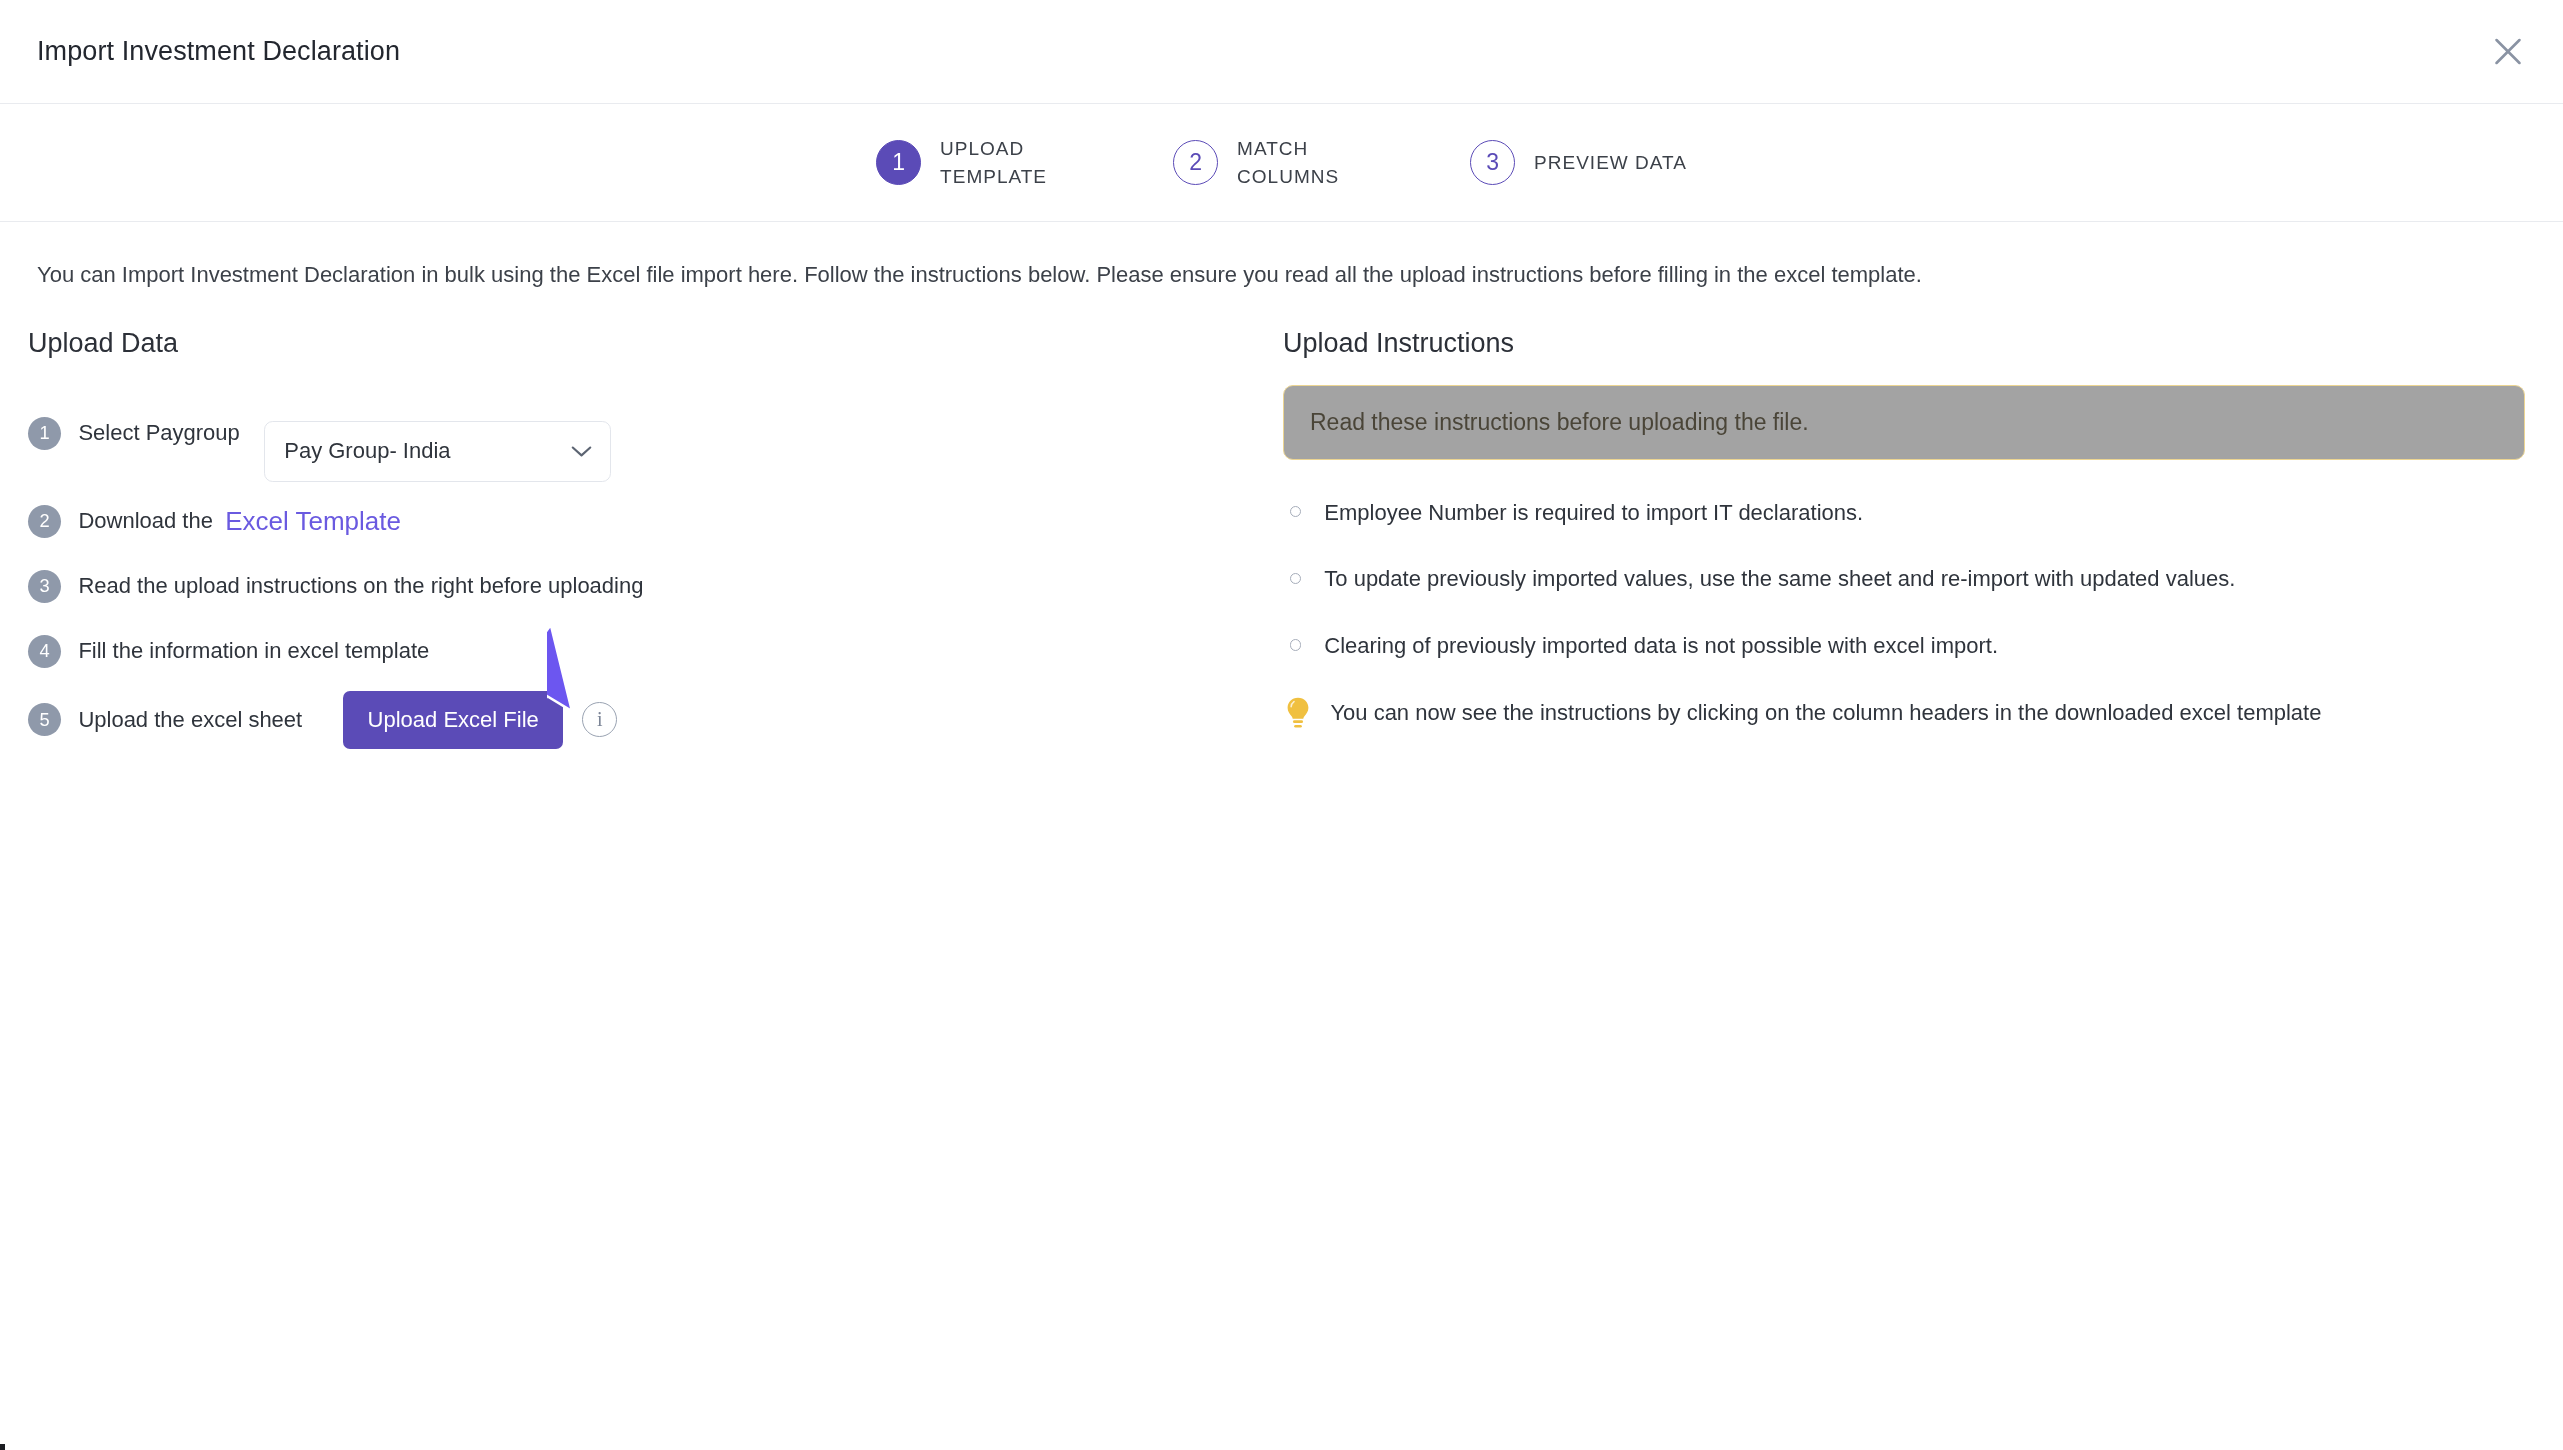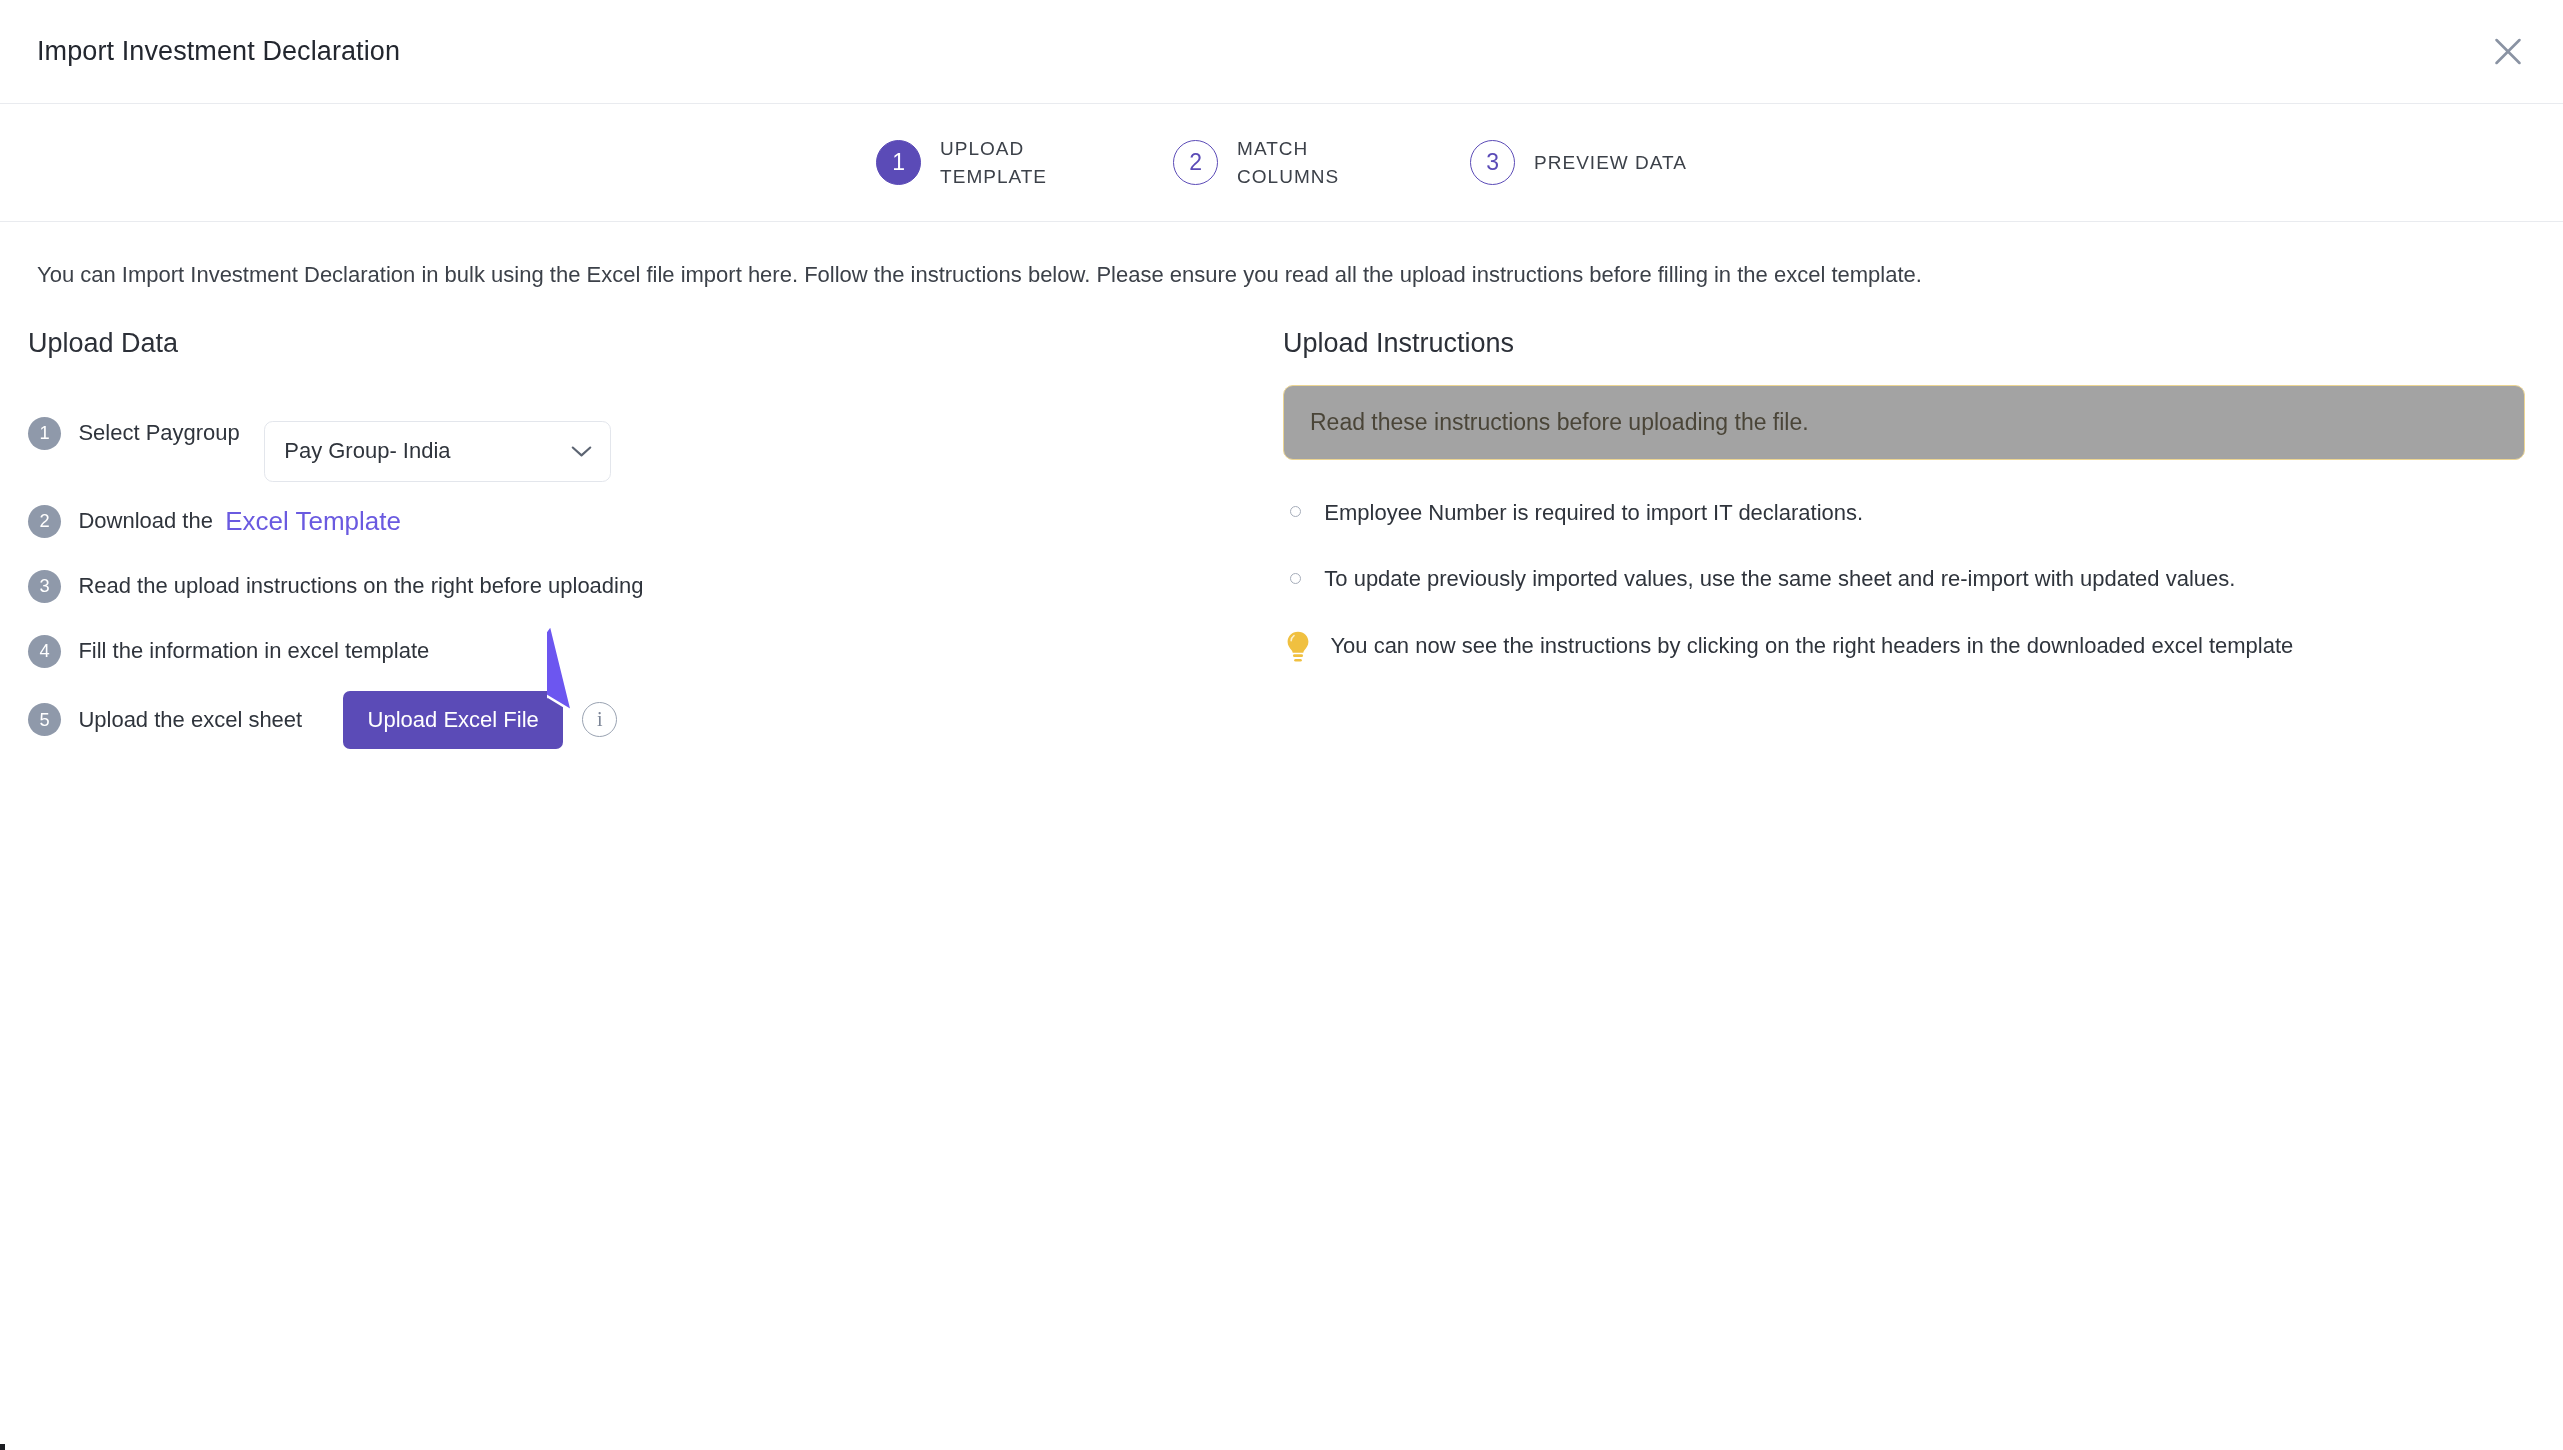--- a/index.html
+++ b/index.html
@@ -326,28 +326,32 @@
 
     <ul class="instr-list">
       <li class="instr-item">
         <span class="bullet"></span>
         <span class="instr-text">Employee Number is required to import IT declarations.</span>
       </li>
       <li class="instr-item">
         <span class="bullet"></span>
         <span class="instr-text">To update previously imported values, use the same sheet and re-import with updated values.</span>
       </li>
+      <li class="instr-item">
+        <span class="bullet"></span>
+        <span class="instr-text">Clearing of previously imported data is not possible with excel import.</span>
+      </li>
       <li class="tip-item">
         <svg class="bulb" viewBox="0 0 34 38">
           <path d="M17 2 C9.8 2 5 7.2 5 13.6 c0 4.6 2.7 7.2 4.4 9.4 1 1.3 1.4 2.2 1.5 3.3 h12.2 c0.1-1.1 0.5-2 1.5-3.3 1.7-2.2 4.4-4.8 4.4-9.4 C29 7.2 24.2 2 17 2 z" fill="#f0c040"></path>
           <rect x="11.2" y="28" width="11.6" height="3.2" rx="1.6" fill="#f0c040"></rect>
           <rect x="12.6" y="33.4" width="8.8" height="3" rx="1.5" fill="#f0c040"></rect>
           <path d="M12.4 6.4 C10.4 7.8 9.2 10 9.1 12.4" stroke="#ffffff" stroke-width="1.8" fill="none" stroke-linecap="round" opacity="0.75"></path>
         </svg>
-        <span class="tip-text">You can now see the instructions by clicking on the right headers in the downloaded excel template</span>
+        <span class="tip-text">You can now see the instructions by clicking on the column headers in the downloaded excel template</span>
       </li>
     </ul>
   </div>
 </div>
 
 <svg class="cursor" viewBox="0 0 130 150">
   <path d="M6 4 L6 104 L30 82 L48 124 L68 114 L50 73 L84 70 Z" fill="#6c56f0" stroke="#ffffff" stroke-width="3" stroke-linejoin="round" transform="rotate(36 6 4) translate(-2 0)"></path>
 </svg>
 
 <div class="corner-artifact"></div>

